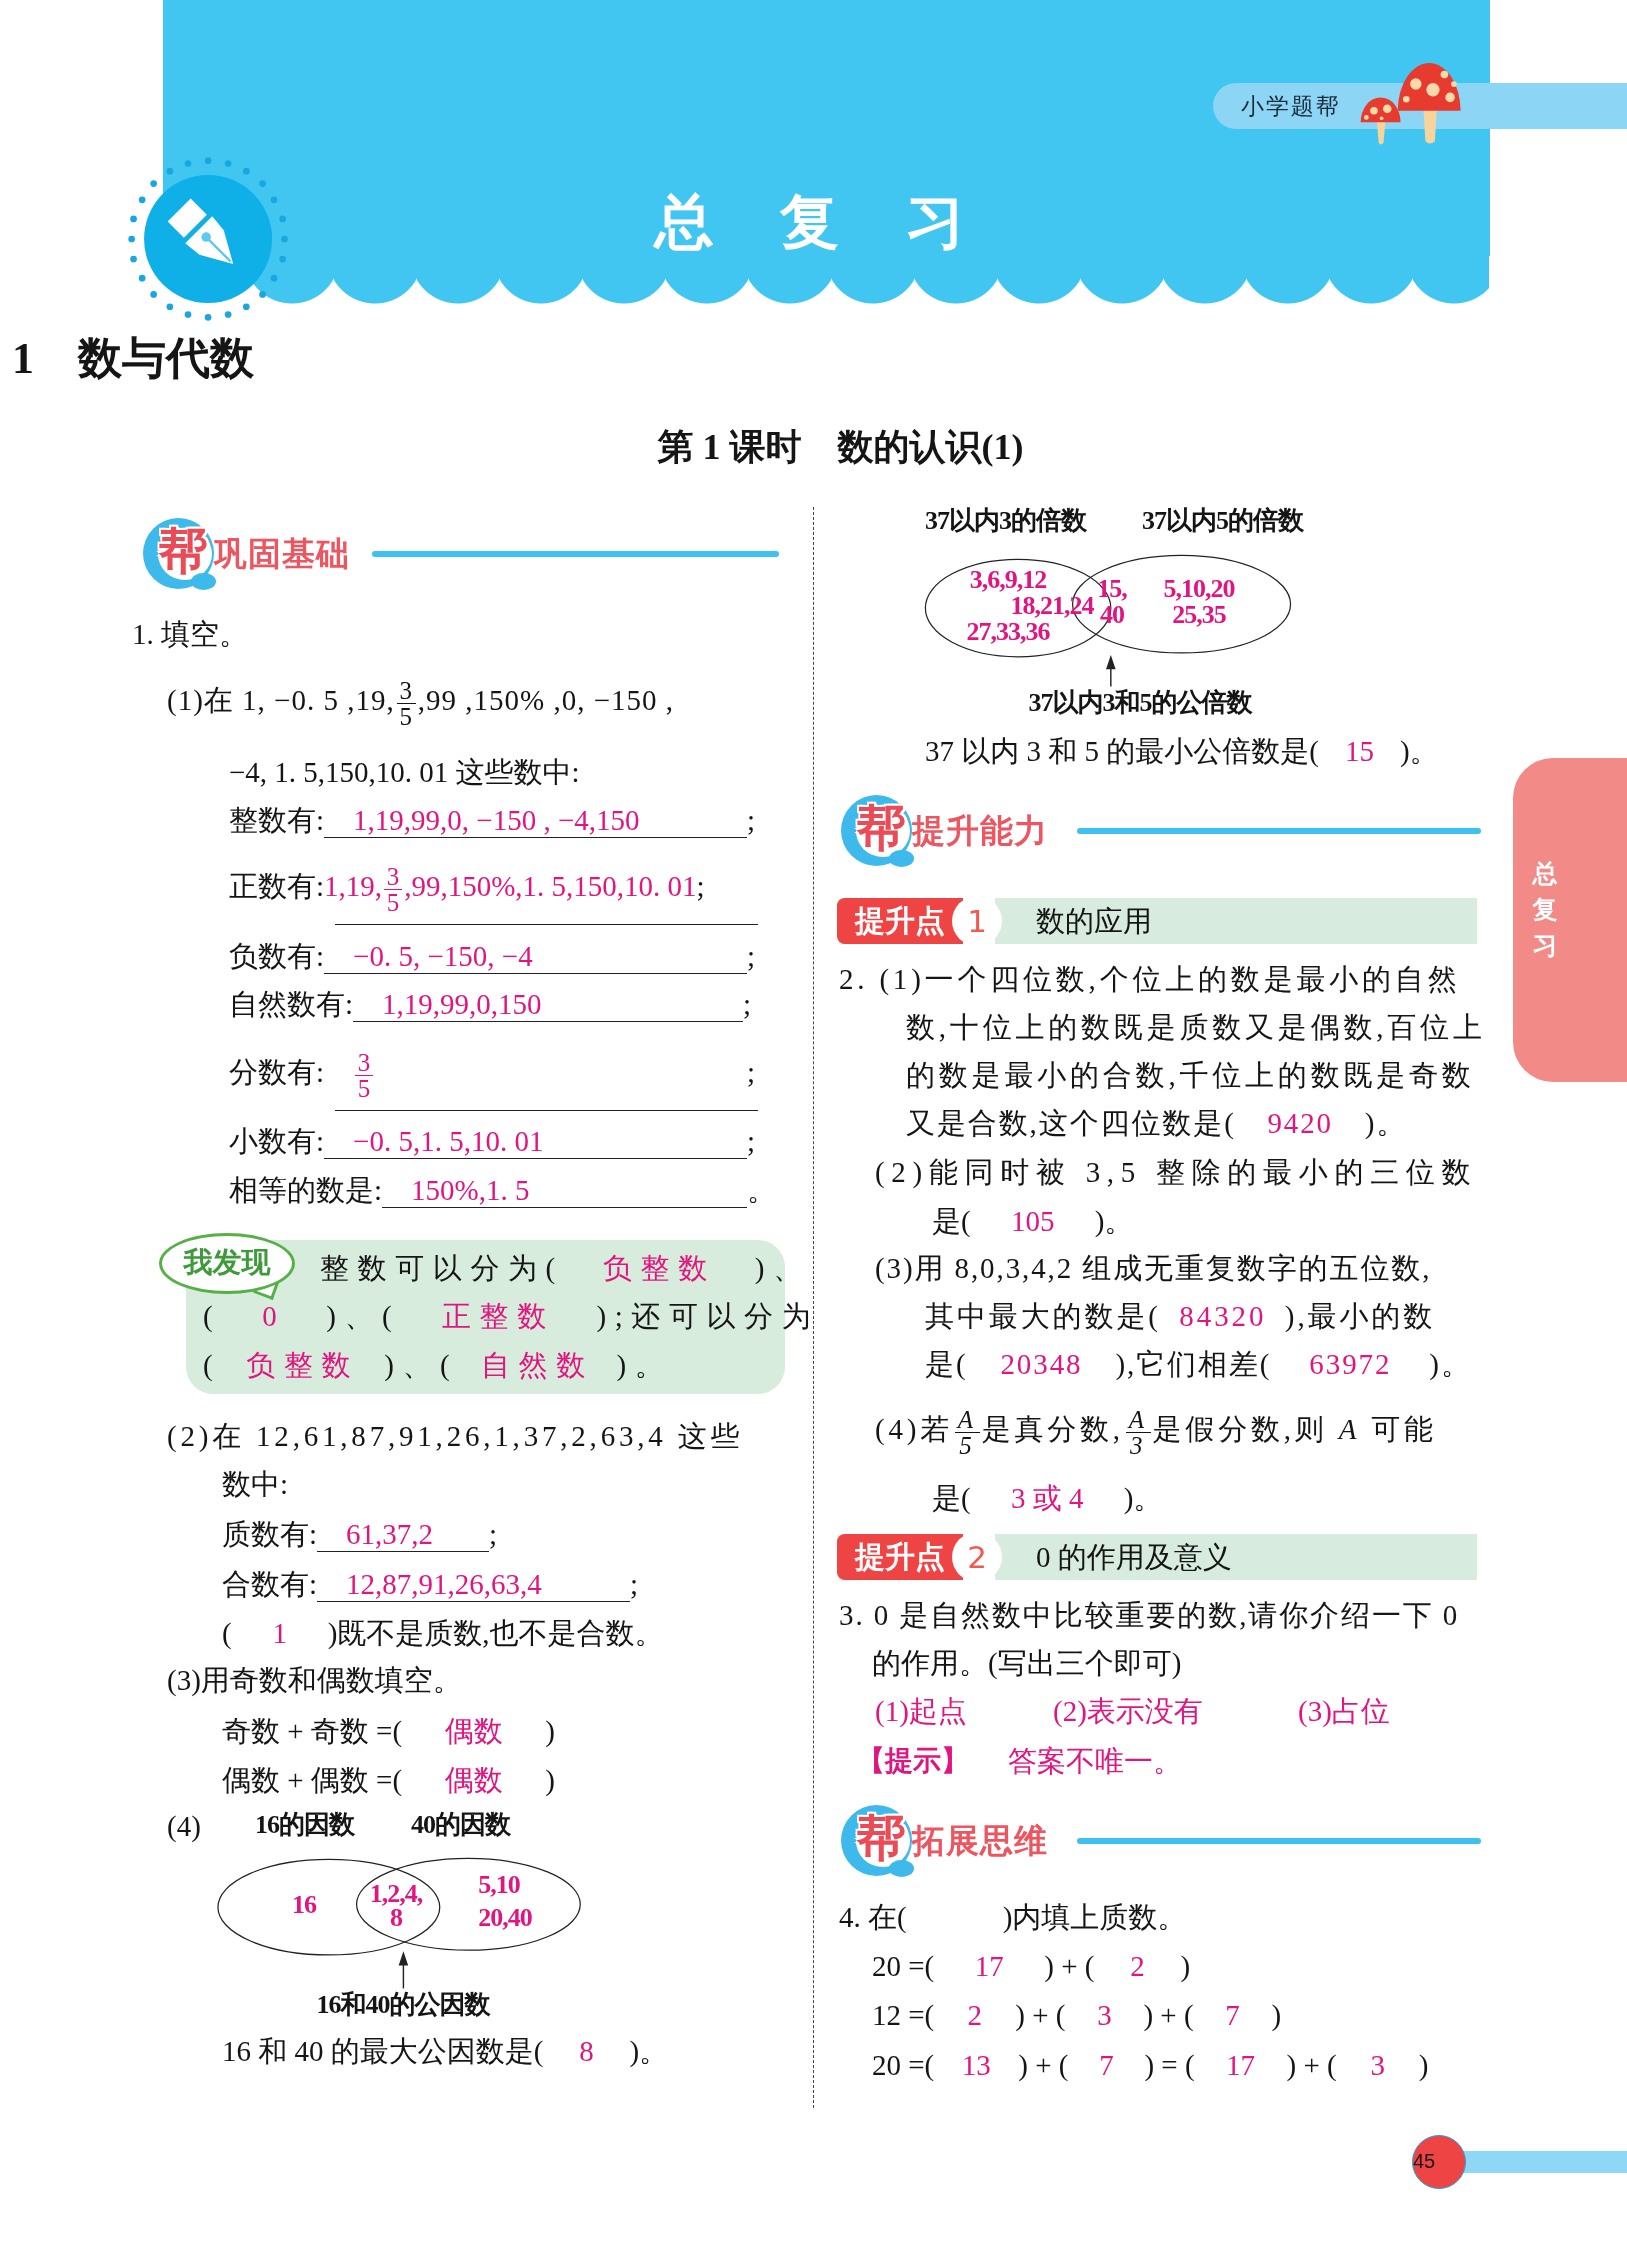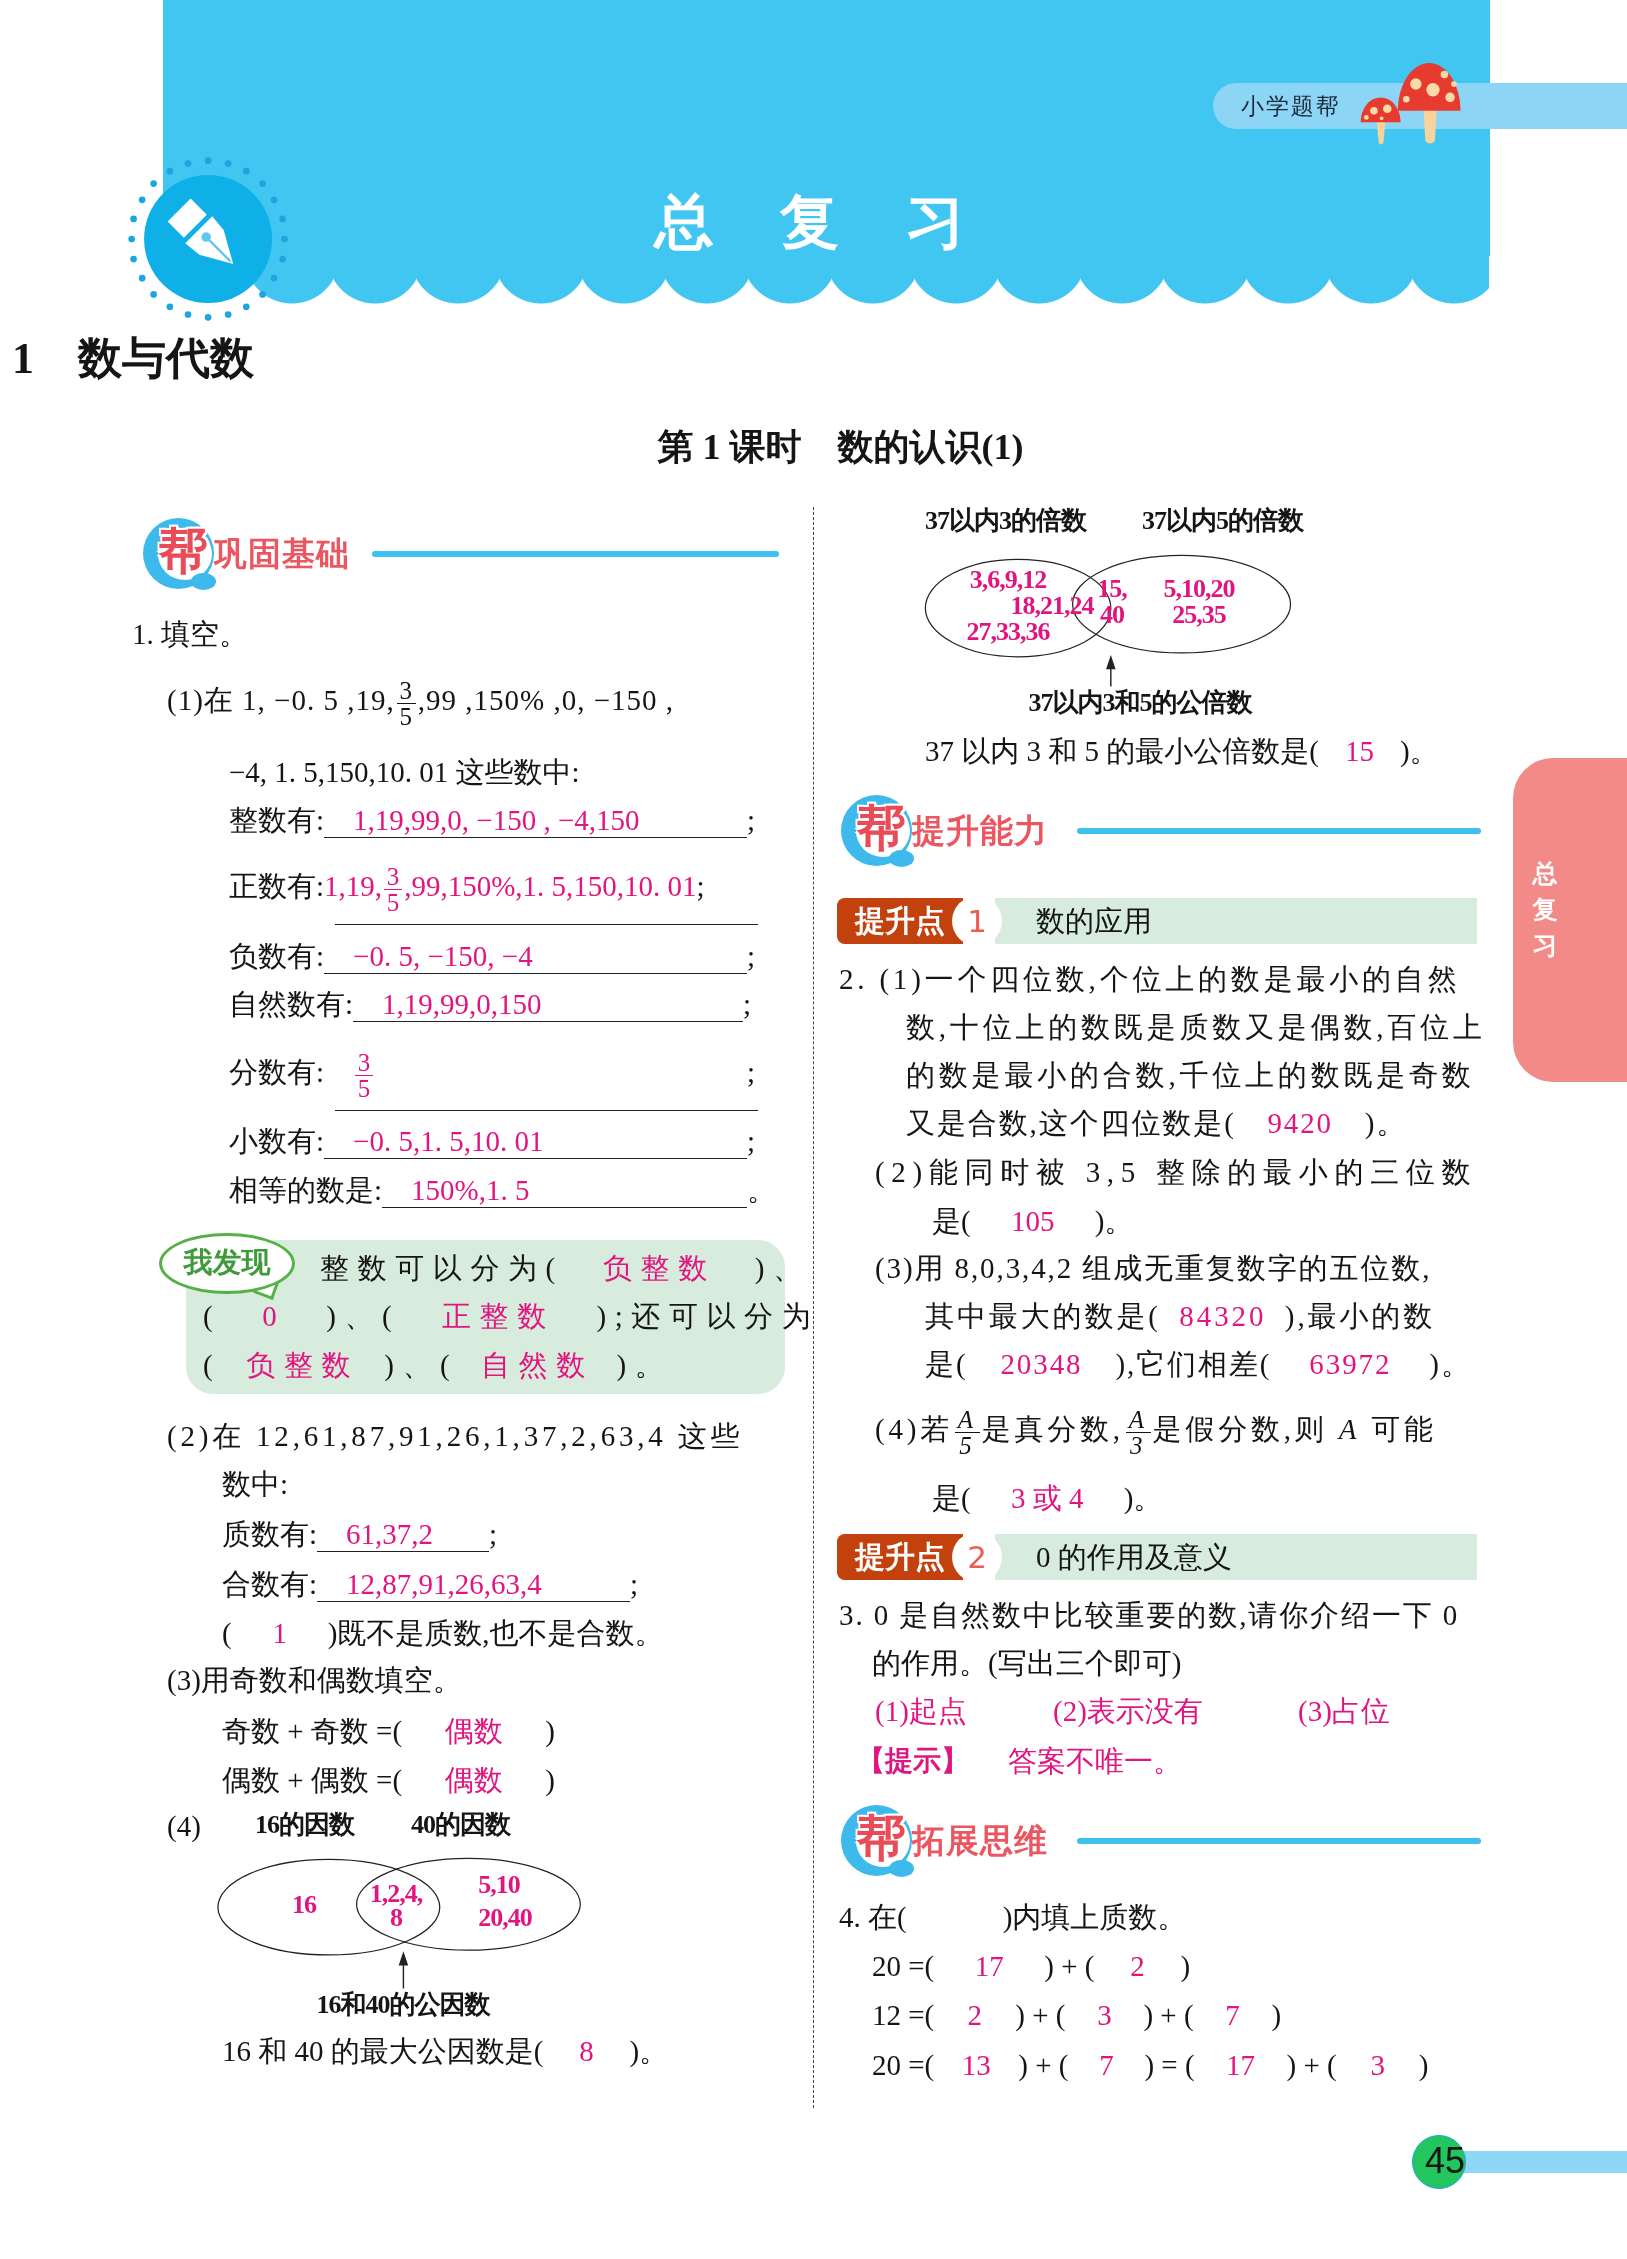--- a/index.html
+++ b/index.html
@@ -23,21 +23,21 @@
 .sec{width:669px;height:76px;}
 .disc{position:absolute;left:0;top:1.9px;width:71px;height:71px;border-radius:50%;background:#3db9eb;}
 .disc-hole{position:absolute;left:15.3px;top:11.5px;width:54px;height:52px;border-radius:50%;background:#ffffff;}
 .disc-tail{position:absolute;left:48px;top:57px;width:25px;height:17px;border-radius:50%;background:#3db9eb;}
 .sec-badge{position:absolute;left:15.3px;top:1.9px;font-size:50px;line-height:67px;font-weight:bold;color:#e94c57;font-family:"DejaVu Sans",sans-serif;text-shadow:-1.9px -1.9px 0 #fff,1.9px -1.9px 0 #fff,-1.9px 1.9px 0 #fff,1.9px 1.9px 0 #fff,0 2.9px 0 #fff,2.9px 0 0 #fff;}
 .sec-title{position:absolute;left:71px;top:17px;font-size:33px;line-height:42px;font-weight:bold;color:#ec5660;font-family:"DejaVu Sans",sans-serif;letter-spacing:1px;}
 .sec-rule{position:absolute;top:35px;height:5.7px;background:#3ec1ee;border-radius:2.9px;}
 
 .pt{left:837px;width:640px;height:46px;}
 .pt-band{position:absolute;left:158px;right:0;top:0;height:46px;background:#d7ecde;}
-.pt-lbl{position:absolute;left:0;top:0;width:126px;height:46px;background:#c2410c;color:#ffffff;font-size:30px;line-height:46px;font-weight:bold;text-align:center;border-radius:7.6px 0 0 7.6px;font-family:"DejaVu Sans",sans-serif;}
+.pt-lbl{position:absolute;left:0;top:0;width:126px;height:46px;background:#ef4444;color:#ffffff;font-size:30px;line-height:46px;font-weight:bold;text-align:center;border-radius:7.6px 0 0 7.6px;font-family:"DejaVu Sans",sans-serif;}
 .pt-num{position:absolute;left:115px;top:-1.9px;width:50px;height:50px;border-radius:50%;background:#ffffff;color:#ef5b50;font-size:31px;line-height:50px;text-align:center;font-family:"DejaVu Sans",sans-serif;}
 .pt-ttl{position:absolute;left:199px;top:0;font-size:29px;line-height:46px;}
 
 .ln{position:absolute;height:38px;line-height:38px;font-size:29px;white-space:nowrap;}
 .ans{color:#e1157f;}
 .slot{display:inline-block;text-align:center;}
 .blank{display:inline-block;border-bottom:1.5px solid #222;line-height:32.5px;padding-left:29px;}
 .fbox{display:inline-block;padding-left:29px;}
 .frac{display:inline-flex;flex-direction:column;vertical-align:middle;font-size:25px;line-height:25px;text-align:center;margin:-13.4px 1.9px;}
 .frac .num{border-bottom:1.5px solid currentColor;padding:0 2.9px;}
@@ -50,21 +50,21 @@
 .bubble-tail{left:256px;top:1276px;width:21px;height:21px;background:#ffffff;border-right:3.8px solid #55b046;border-bottom:3.8px solid #55b046;transform:rotate(20deg);}
 .bubble-text{left:159px;top:1233px;width:136px;line-height:59px;text-align:center;font-size:29px;font-weight:bold;color:#3e9a3a;font-family:"DejaVu Sans",sans-serif;}
 
 .vlabel{position:absolute;font-size:26px;line-height:32.5px;font-weight:bold;white-space:nowrap;letter-spacing:-1px;}
 .vt{position:absolute;transform:translate(-50%,-50%);font-size:26px;line-height:27px;font-weight:bold;color:#e1157f;white-space:nowrap;letter-spacing:-1px;}
 .vcap{position:absolute;transform:translate(-50%,-50%);font-size:26px;line-height:32.5px;font-weight:bold;white-space:nowrap;letter-spacing:-1px;}
 
 .hint-lbl{font-weight:bold;font-family:"DejaVu Sans",sans-serif;font-size:28px;}
 
 .pn-bar{left:1463px;top:2151px;width:164px;height:22px;background:#8ed7f5;}
-.pn-circle{left:1412px;top:2135px;width:54px;height:54px;border:1.9px solid #1ea7dc;border-radius:50%;background:#22c55e;font-size:36px;line-height:50px;text-align:right;font-family:"Liberation Sans",sans-serif;}
+.pn-circle{left:1412px;top:2135px;width:54px;height:54px;border:1.9px solid #1ea7dc;border-radius:50%;background:#ef4444;font-size:20px;line-height:50px;text-align:left;font-family:"Liberation Sans",sans-serif;}
 </style>
 </head>
 <body>
 
 <div class="abs banner-top"></div>
 <div class="abs banner-wave"></div>
 <div class="abs banner-title">总　复　习</div>
 
 <svg class="abs" style="left:124px;top:153px;" width="172" height="172" viewBox="0 0 180 180">
   <g fill="#1aa6de">

